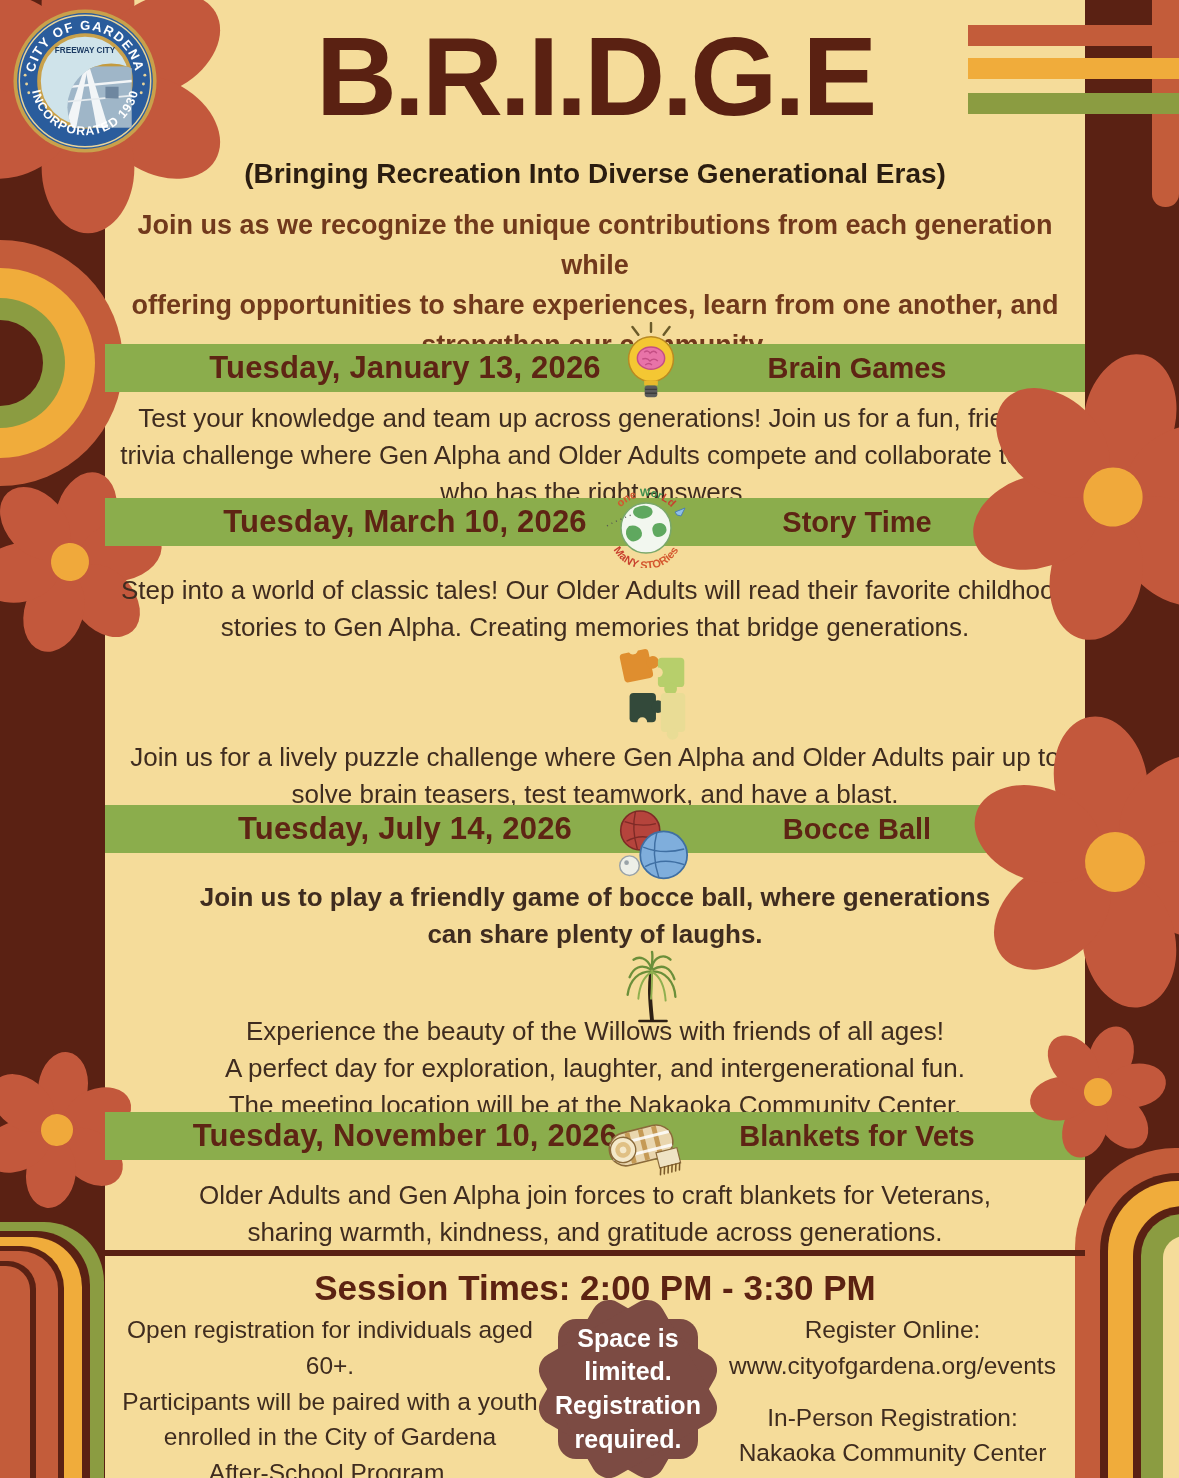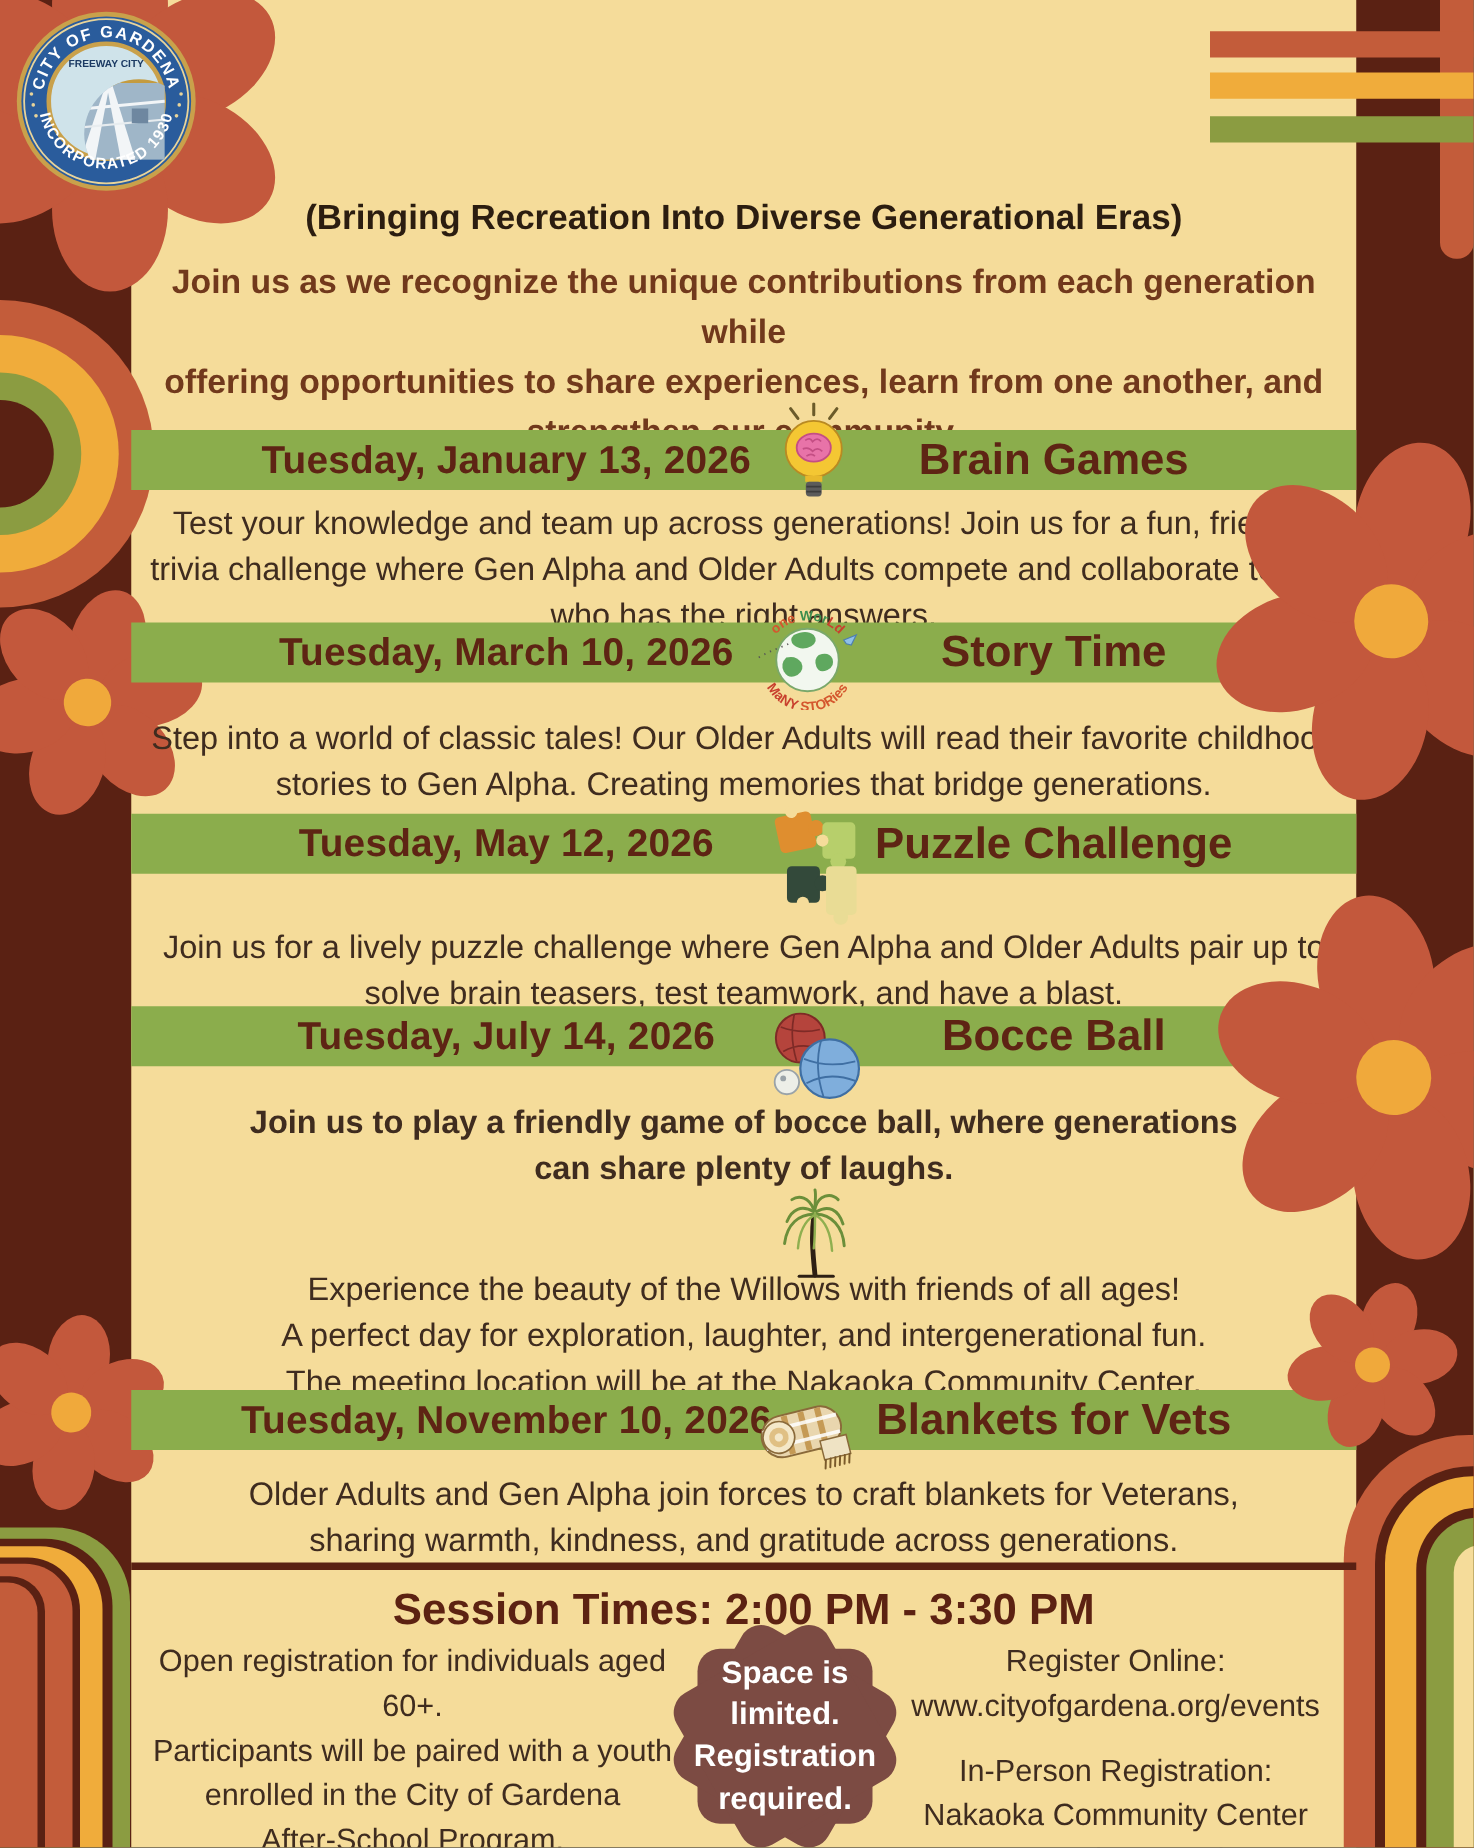--- a/index.html
+++ b/index.html
@@ -22,23 +22,23 @@
   
   .bar{
     position:absolute;left:105px;width:980px;height:48px;background:#8BAD4C;text-align:right;
   }
   .bar-date{
     position:absolute;left:60px;top:0;width:480px;height:48px;
     display:flex;align-items:center;justify-content:center;
     font-size:31px;font-weight:bold;color:#5E2414;letter-spacing:.2px;white-space:nowrap;
   }
   .bar-title{
-    position:absolute;right:72px;top:0;width:340px;height:48px;
+    position:absolute;right:58px;top:0;width:340px;height:48px;
     display:flex;align-items:center;justify-content:center;
-    font-size:35px;font-weight:bold;color:#5E2414;white-space:nowrap;
+    font-size:29px;font-weight:bold;color:#5E2414;white-space:nowrap;
   }
   .evicon{position:absolute;}
   .desc{
     position:absolute;left:110px;width:970px;text-align:center;
     font-size:26px;color:#3F2C1F;line-height:1.42;white-space:pre-line;
   }
   .poster-title{
     position:absolute;left:105px;width:980px;top:18px;text-align:center;
     font-size:112px;font-weight:bold;color:#5A2112;letter-spacing:-3px;line-height:1.05;
   }
@@ -159,20 +159,21 @@
     <g fill="#E8D49A">
       <circle cx="9" cy="46" r="1"></circle>
         <circle cx="10" cy="52" r="1"></circle>
         <circle cx="11.5" cy="58" r="1"></circle>
       <circle cx="91" cy="46" r="1"></circle>
         <circle cx="90" cy="52" r="1"></circle>
         <circle cx="88.5" cy="58" r="1"></circle>
     </g>
   </svg>
 
+  <div class="poster-title">B.R.I.D.G.E</div>
   <div class="subtitle">(Bringing Recreation Into Diverse Generational Eras)</div>
   <div class="intro pre">Join us as we recognize the unique contributions from each generation while
 offering opportunities to share experiences, learn from one another, and
 strengthen our community.</div>
 
   <div class="bar" style="top:344px;">
     <div class="bar-date">Tuesday, January 13, 2026</div>
     <div class="bar-title">Brain Games</div>
   </div>
   <svg class="evicon" viewBox="0 0 80 84" style="left:612px;top:322px;width:78px;height:82px;">
@@ -204,24 +205,20 @@
     <text font-size="11" font-weight="bold" font-family="Liberation Sans,sans-serif">
       <textPath href="#gTop" startOffset="50%" text-anchor="middle"><tspan fill="#D4572E">one </tspan><tspan fill="#3E8E4E">Wor</tspan><tspan fill="#C8402E">Ld</tspan></textPath>
     </text>
     <text font-size="11" font-weight="bold" font-family="Liberation Sans,sans-serif">
       <textPath href="#gBot" startOffset="50%" text-anchor="middle"><tspan fill="#C8402E">MaNY </tspan><tspan fill="#D4572E">STORies</tspan></textPath>
     </text>
   </svg>
   <div class="desc" style="top:572px;">Step into a world of classic tales! Our Older Adults will read their favorite childhood
 stories to Gen Alpha. Creating memories that bridge generations.</div>
 
-  <div class="bar" style="top:651px;">
-    <div class="bar-date">Tuesday, May 12, 2026</div>
-    <div class="bar-title">Puzzle Challenge</div>
-  </div>
   <svg class="evicon" viewBox="0 0 86 100" style="left:612px;top:642px;width:84px;height:98px;">
     <g transform="rotate(-12 26 24)">
       <rect x="10" y="9" width="30" height="30" rx="4" fill="#DF8E2F"></rect>
       <circle cx="42" cy="24" r="6.5" fill="#DF8E2F"></circle>
       <circle cx="25" cy="7" r="5" fill="#F5DC9A"></circle>
     </g>
     <rect x="47" y="16" width="27" height="30" rx="4" fill="#B7CF6B"></rect>
     <circle cx="60" cy="48" r="6.5" fill="#B7CF6B"></circle>
     <circle cx="47" cy="31" r="5" fill="#F5DC9A"></circle>
     <rect x="18" y="52" width="27" height="30" rx="4" fill="#33493A"></rect>

